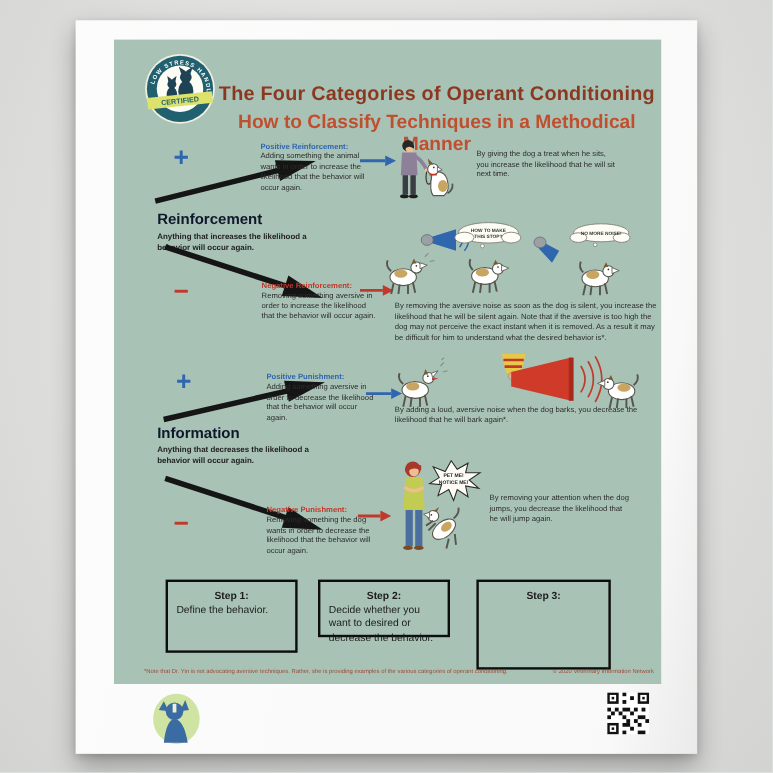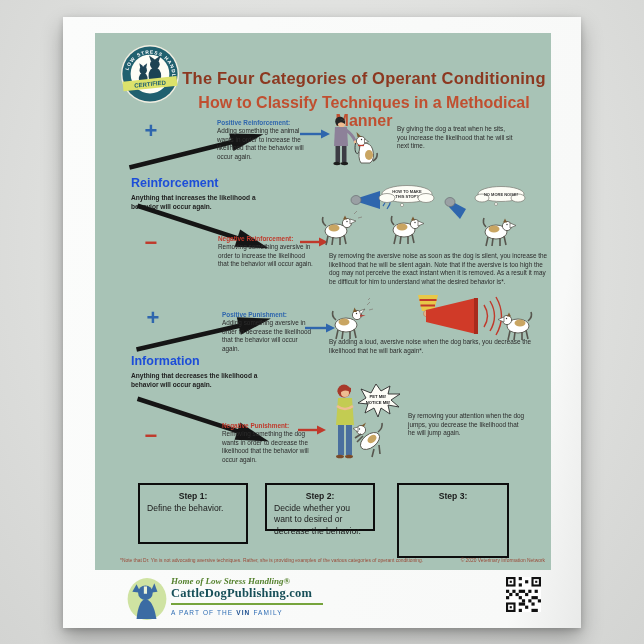--- a/index.html
+++ b/index.html
@@ -13,21 +13,21 @@
   .a{position:absolute;}
   .page-title{font-weight:700;font-size:16.5px;line-height:1.15;color:#8c3820;letter-spacing:.2px;text-align:center;}
   .page-sub{font-weight:700;font-size:16px;color:#c04f30;text-align:center;margin-top:6px;}
   .sign{width:22px;height:22px;display:flex;align-items:center;justify-content:center;font-weight:900;font-size:22px;line-height:1;}
   .sign.plus{color:#2f66ad}.sign.minus{color:#c0392b}
   .barrow{transform-origin:0 50%;}
   .def{font-size:6.4px;line-height:1.32;color:#2c2c2c;}
   .def .lbl{display:block;font-weight:700;}
   .lbl.blue{color:#2f66ad}.lbl.red{color:#c0392b}
   .ex{font-size:6.4px;line-height:1.35;color:#2c2c2c;}
-  .cat-head{font-weight:700;font-size:12.5px;color:#1d4ed8;}
+  .cat-head{font-weight:700;font-size:12.5px;color:#0f172a;}
   .cat-desc{font-weight:700;font-size:6.6px;line-height:1.3;color:#222;}
   .step{border:2.5px solid #0d0d0d;box-sizing:border-box;padding:6px 7px;font-size:8.6px;line-height:1.35;color:#1b1b1b;}
   .step .t{font-weight:700;text-align:center;}
   .footnote{font-size:4.9px;color:#9a4a38;}
   .footer{position:absolute;left:0;top:553px;width:518px;height:58px;}
   .tagline{font-family:"Liberation Serif",serif;font-style:italic;font-weight:700;font-size:9px;color:#55822e;}
   .site{font-family:"Liberation Serif",serif;font-weight:700;font-size:12.5px;color:#174f58;letter-spacing:.2px;}
   .rule{height:2px;background:#76a43c;width:152px;margin-top:2px;}
   .vinline{display:flex;gap:3px;margin-top:4px;font-size:6.5px;letter-spacing:1.1px;color:#2e6db4;font-weight:500;}
   .vinline .b{font-weight:900;color:#1c4e8f;}
@@ -323,30 +323,20 @@
     <svg class="a" style="left:63px;top:7px" width="42" height="44" viewBox="0 0 40 42">
       <ellipse cx="20" cy="21" rx="18.5" ry="20" fill="#cfe3a2"></ellipse>
       <g fill="#3b6ba3">
         <polygon points="10,7 14,15 6,14"></polygon>
             <polygon points="27,6 23,15 30,14"></polygon>
         <circle cx="18.5" cy="15" r="7"></circle>
         <path d="M10,40 Q12,22 18.5,21 Q26,22 29,40 Z"></path>
       </g>
       <rect x="17" y="9" width="3" height="7" fill="#e9f1da"></rect>
     </svg>
-    <div class="a" style="left:108px;top:6px">
-      <div class="tagline">Home of Low Stress Handling®</div>
-      <div class="site">CattleDogPublishing.com</div>
-      <div class="rule"></div>
-      <div class="vinline">
-        <span>A PART OF THE</span>
-        <span class="b">VIN</span>
-        <span>FAMILY</span>
-      </div>
-    </div>
     <svg class="a" style="left:443px;top:7px" width="35" height="35" viewBox="0 0 33 33">
       <rect width="33" height="33" fill="#ffffff"></rect>
       <g fill="#111111">
         <rect x="0" y="0" width="9" height="9"></rect>
             <rect x="24" y="0" width="9" height="9"></rect>
             <rect x="0" y="24" width="9" height="9"></rect>
         <rect x="12" y="0" width="3" height="3"></rect>
             <rect x="18" y="3" width="3" height="3"></rect>
             <rect x="12" y="6" width="3" height="3"></rect>
         <rect x="0" y="12" width="3" height="3"></rect>

